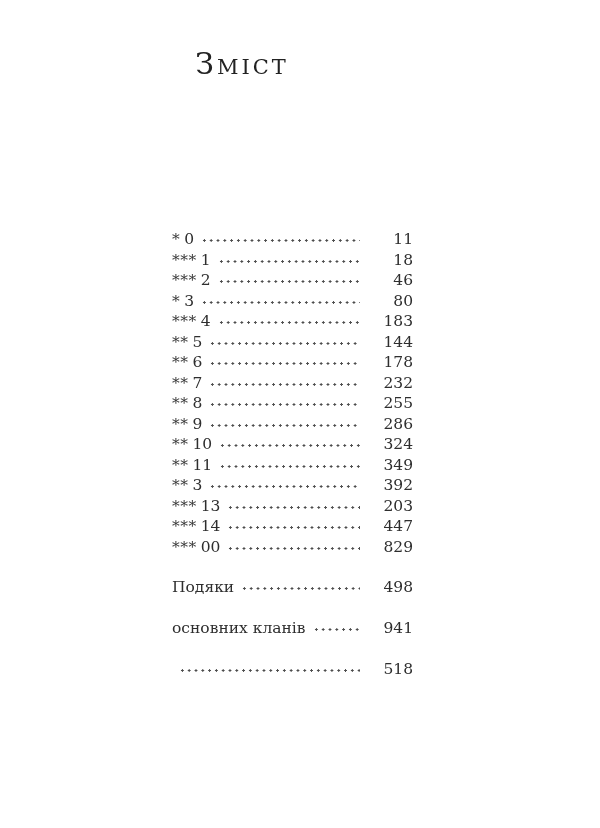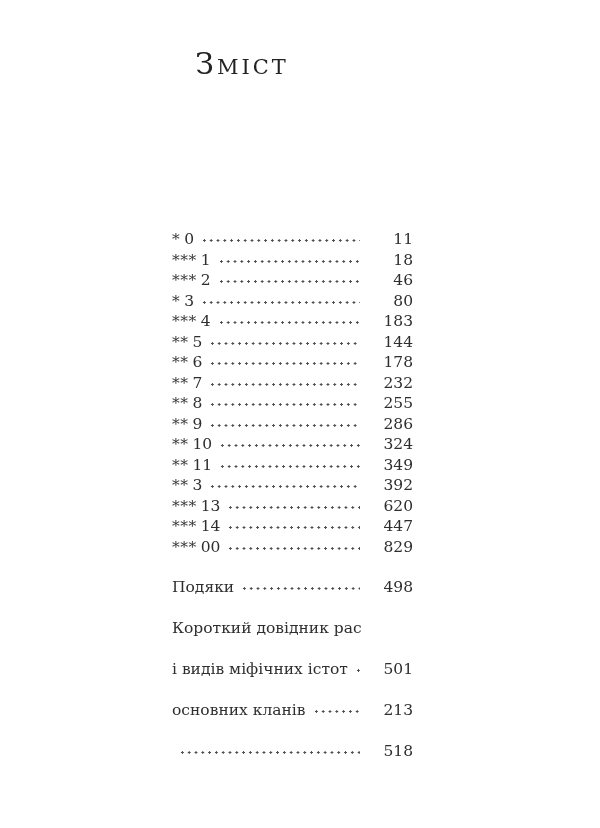--- a/index.html
+++ b/index.html
@@ -149,21 +149,21 @@
         <div class="ch-row">
     <span class="stars">**</span>
     <span>3</span>
     <span class="leader"></span>
     <span class="pagenum">392</span>
   </div>
         <div class="ch-row">
     <span class="stars">***</span>
     <span>13</span>
     <span class="leader"></span>
-    <span class="pagenum">620</span>
+    <span class="pagenum">203</span>
   </div>
         <div class="ch-row">
     <span class="stars">***</span>
     <span>14</span>
     <span class="leader"></span>
     <span class="pagenum">447</span>
   </div>
         <div class="ch-row">
     <span class="stars">***</span>
     <span>00</span>
@@ -174,34 +174,24 @@
     <div id="back-matter" class="back">
         <div class="bm-entry">
     <div></div>
     <div class="bm-row">
       <span>Подяки</span>
       <span class="leader"></span>
       <span class="pagenum">498</span>
     </div>
   </div>
         <div class="bm-entry">
-    <div>
-            <div class="bm-line">Короткий довідник рас</div>
-          </div>
-    <div class="bm-row">
-      <span>і видів міфічних істот</span>
-      <span class="leader"></span>
-      <span class="pagenum">501</span>
-    </div>
-  </div>
-        <div class="bm-entry">
     <div class="bm-row">
       <span>основних кланів</span>
       <span class="leader"></span>
-      <span class="pagenum">213</span>
+      <span class="pagenum">941</span>
     </div>
   </div>
         <div class="bm-entry">
     <div></div>
     <div class="bm-row">
       <span class="leader"></span>
       <span class="pagenum">518</span>
     </div>
   </div>
       </div>

